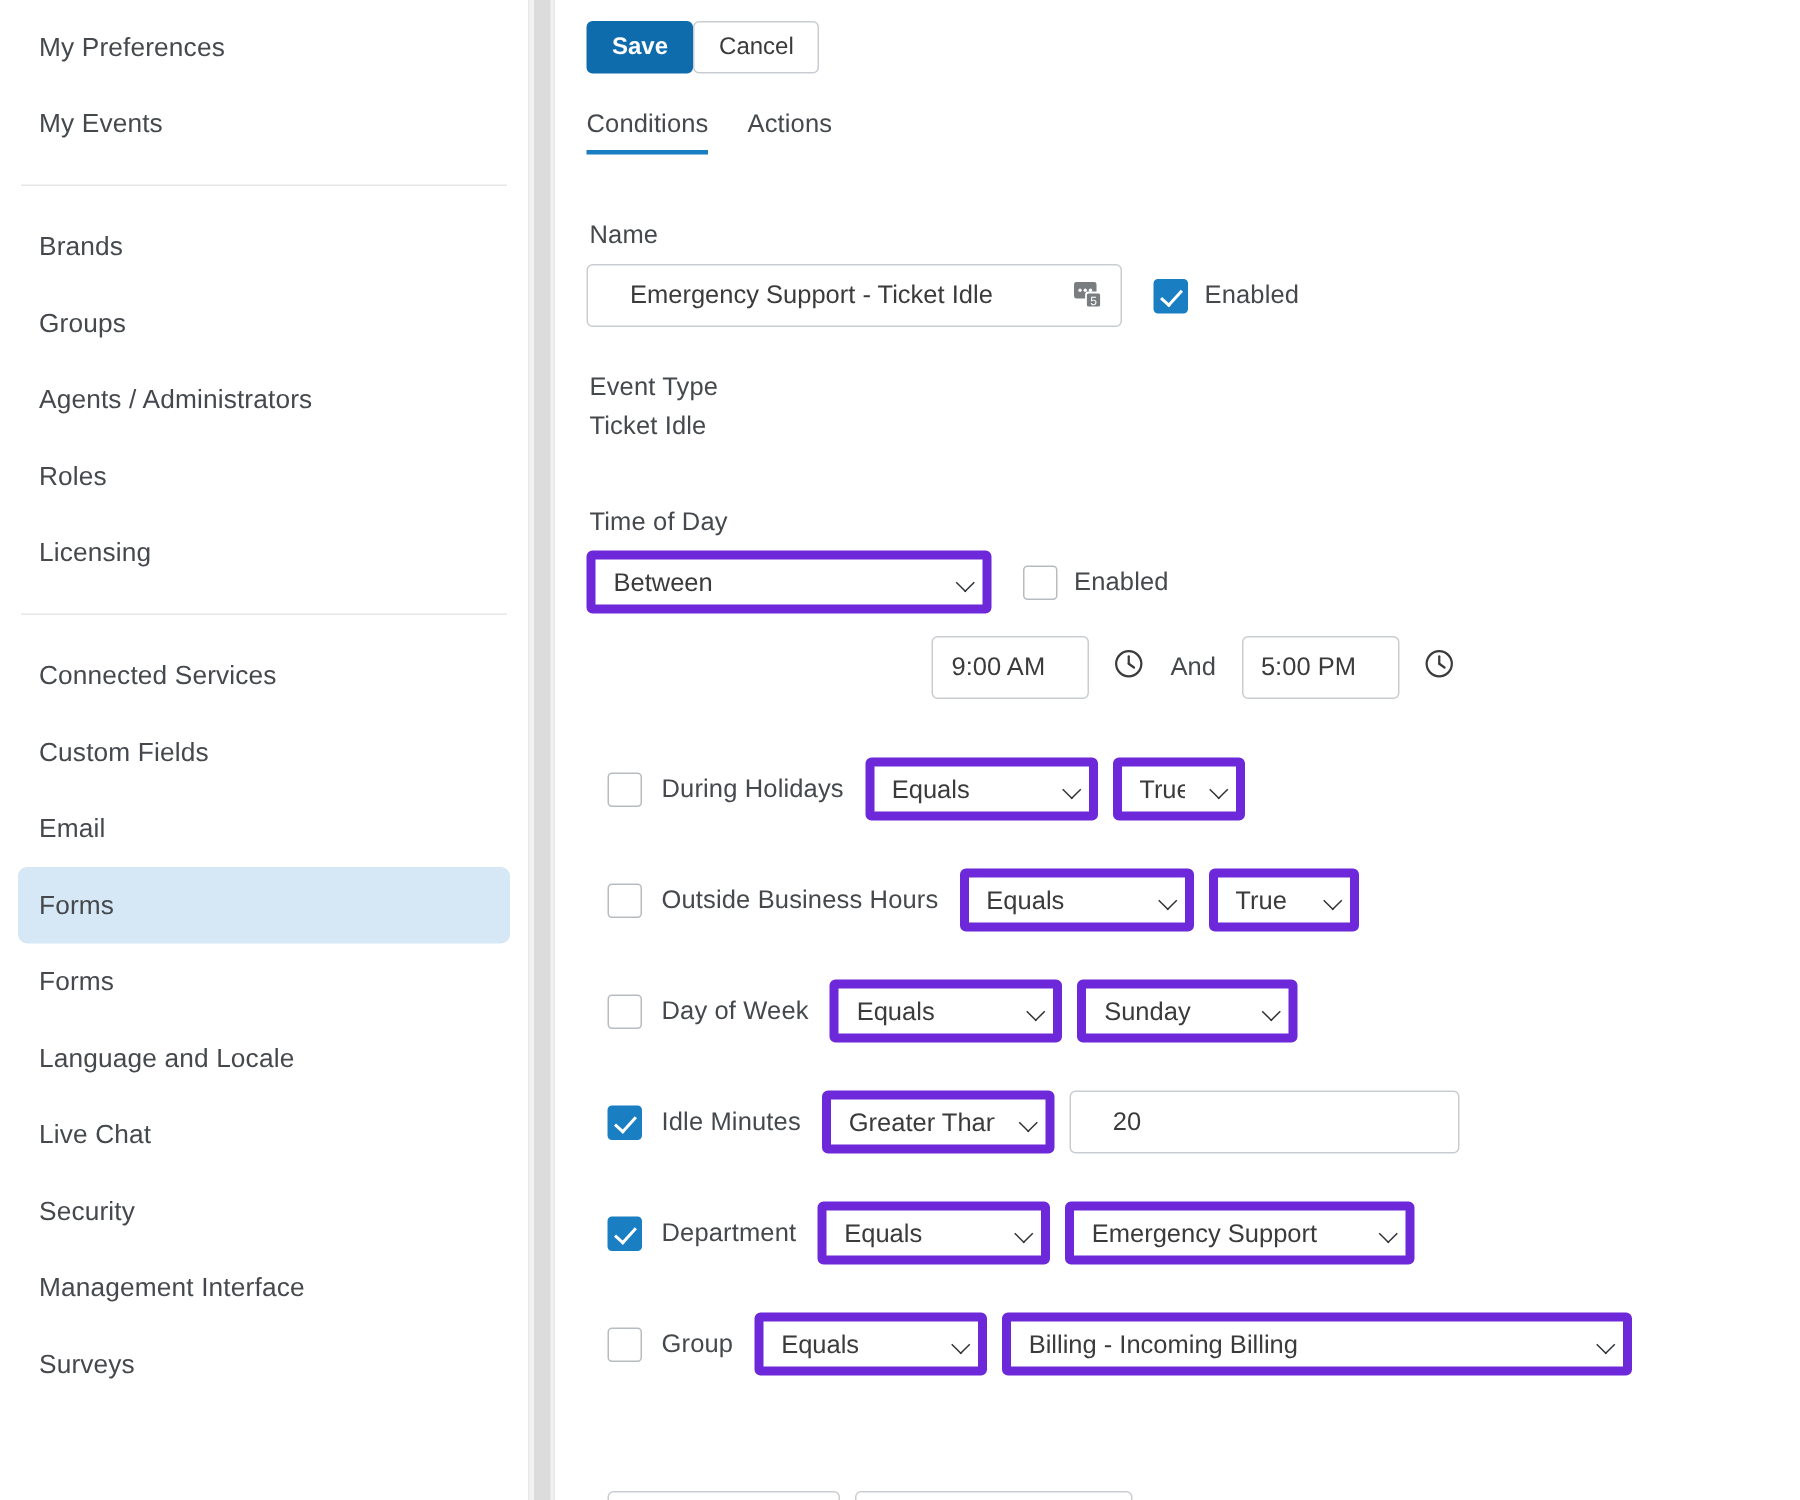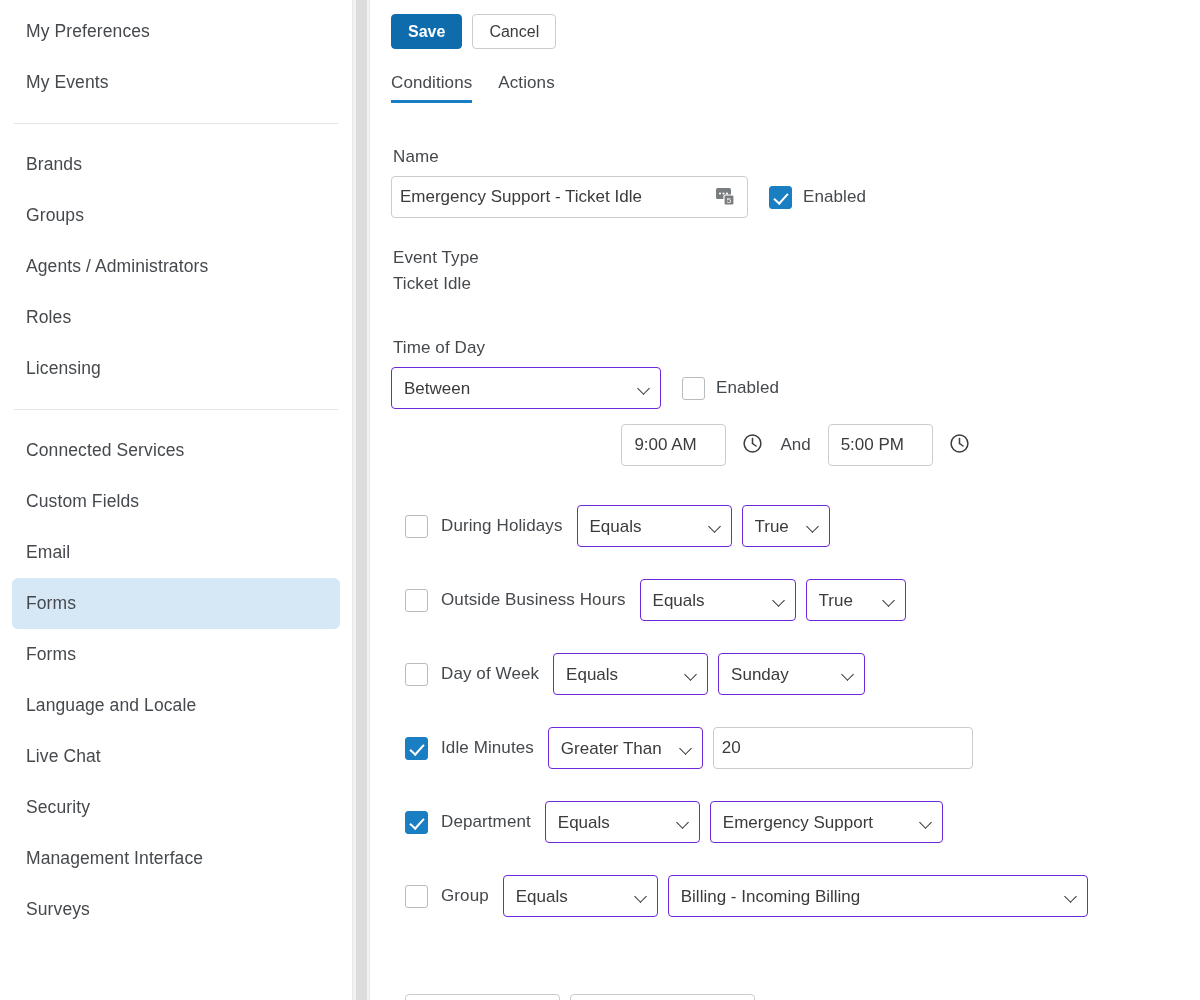--- a/index.html
+++ b/index.html
@@ -64,21 +64,20 @@
   
   .main {
     flex: 1;
     height: 1000px;
     padding: 0;
     position: relative;
     overflow: hidden;
   }
   .toolbar {
     display: flex;
-    gap: 10px;
     align-items: center;
     padding: 14px 0 0 39px;
   }
   .btn {
     font-family: "Liberation Sans", sans-serif;
     font-size: 16px;
     border-radius: 4px;
     padding: 0 16px;
     height: 35px;
     line-height: 33px;
@@ -133,21 +132,21 @@
   }
 
   .name-row { display: flex; align-items: center; gap: 0; }
   .text-input {
     height: 42px;
     border: 1px solid #c9cdd1;
     border-radius: 4px;
     background: #fff;
     font-size: 17px;
     color: #3b3b3b;
-    padding: 0 44px 0 8px;
+    padding: 0 44px 0 28px;
     font-family: "Liberation Sans", sans-serif;
     outline: none;
   }
   .name-wrap { position: relative; }
   .name-input { width: 357px; }
   .xlate-icon {
     position: absolute;
     right: 10px; top: 50%;
     transform: translateY(-50%);
     width: 22px; height: 20px;
@@ -182,21 +181,21 @@
     font-size: 17px;
     color: #45494d;
     letter-spacing: 0.1px;
     white-space: nowrap;
   }
   .enabled-box { display: flex; align-items: center; gap: 11px; margin-left: 21px; }
 
   
   .sel {
     height: 42px;
-    border: 1px solid #6d28d9;
+    border: 6px solid #6d28d9;
     border-radius: 4px;
     background: #fff;
     font-size: 17px;
     color: #3b3b3b;
     padding: 0 34px 0 12px;
     font-family: "Liberation Sans", sans-serif;
     appearance: none;
     -webkit-appearance: none;
     outline: none;
     cursor: pointer;

